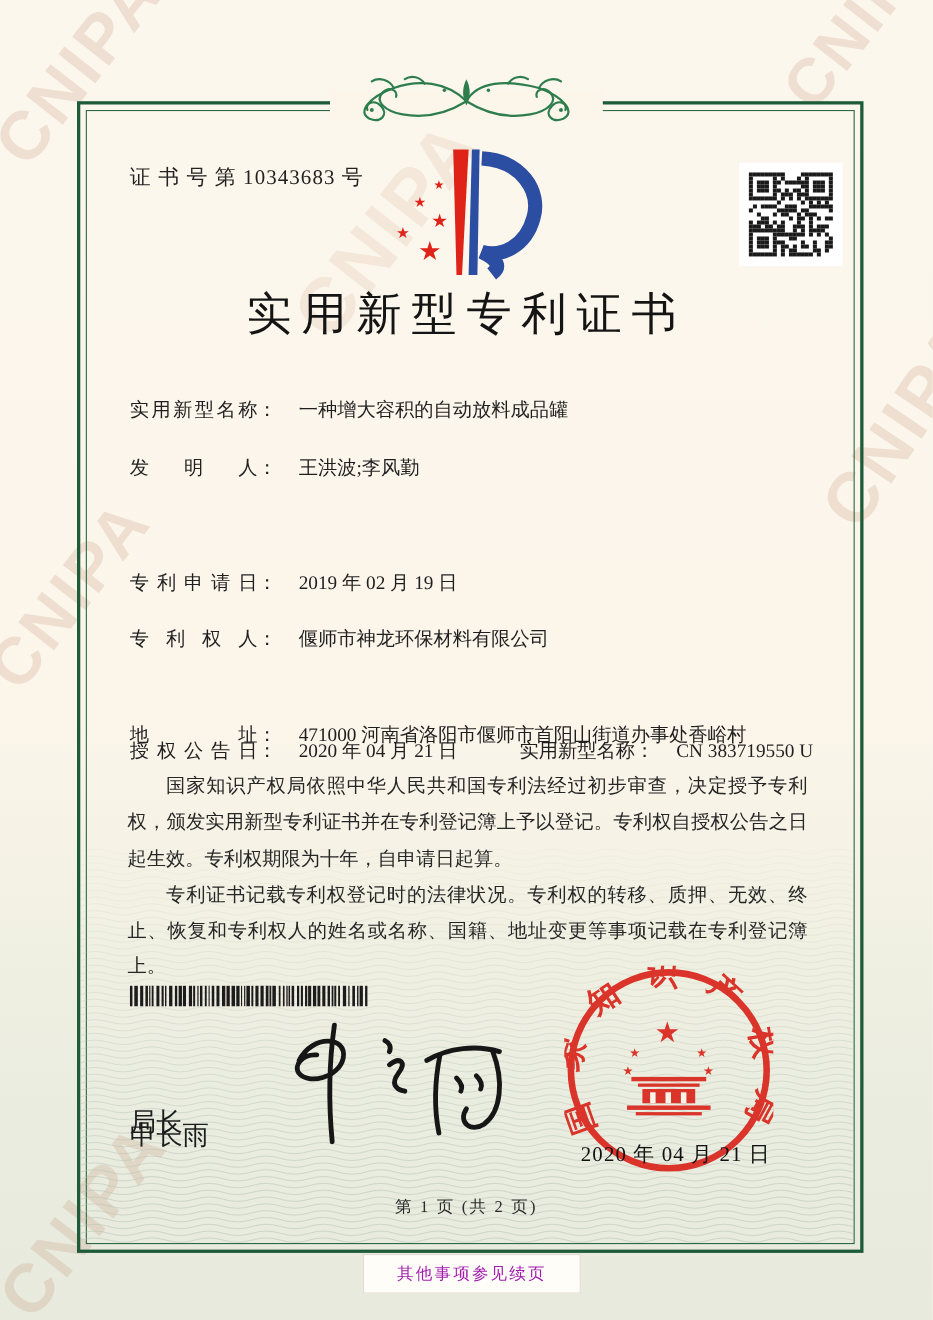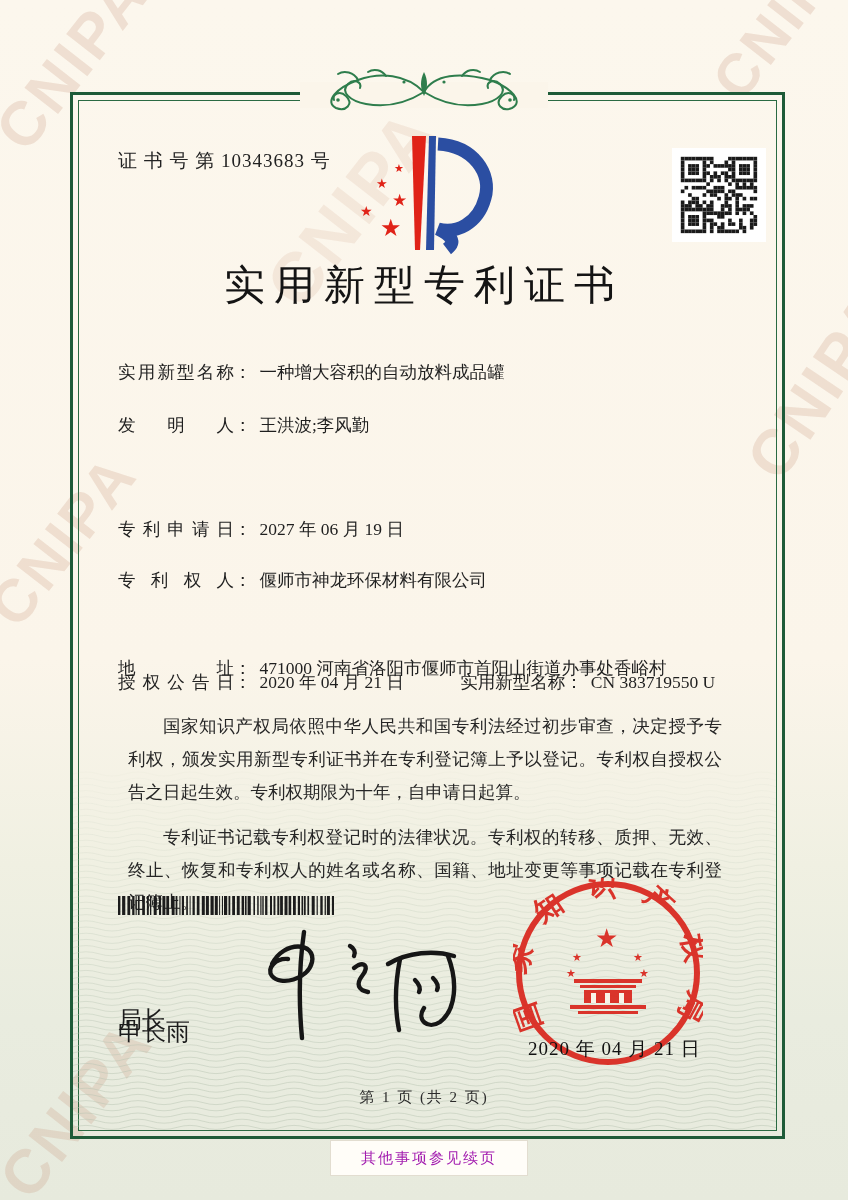--- a/index.html
+++ b/index.html
@@ -17,26 +17,26 @@
   
   .certno{position:absolute;left:118px;top:148px;font-size:19px;letter-spacing:1px;z-index:4;}
   .qr{position:absolute;left:672px;top:148px;width:94px;height:94px;background:#fff;
       display:flex;align-items:center;justify-content:center;z-index:4;}
   .logo{position:absolute;left:352px;top:130px;width:146px;height:126px;z-index:4;}
   .title{position:absolute;left:0;top:258px;width:848px;text-align:center;font-size:41px;
       font-weight:normal;letter-spacing:9px;color:#141414;z-index:4;}
   
   .frow{position:absolute;left:118px;font-size:17.5px;color:#1f1f1f;z-index:4;white-space:nowrap;}
   .flabel{display:inline-block;width:116px;text-align:justify;text-align-last:justify;vertical-align:bottom;}
-  .fvalue{margin-left:8px;}
+  .fvalue{margin-left:20px;}
   .grant2{margin-left:52px;}
   
   .body-text{position:absolute;left:116px;top:698px;width:618px;font-size:17.5px;
       line-height:1.88;color:#262626;z-index:4;text-align:justify;}
-  .body-text p{margin:12px;text-indent:2em;}
+  .body-text p{margin:0;text-indent:2em;}
   
   .barcode{position:absolute;left:118px;top:896px;z-index:4;}
   .signer-title{position:absolute;left:118px;top:1004px;font-size:24px;z-index:4;
       font-family:Liberation Serif, serif;color:#1c1c1c;}
   .signer-name{position:absolute;left:118px;top:1016px;font-size:24px;z-index:4;
       font-family:Liberation Mono, monospace;color:#1c1c1c;}
   .signature{position:absolute;left:242px;top:928px;z-index:4;}
   .seal{position:absolute;left:513px;top:878px;z-index:4;}
   .seal-date{position:absolute;left:528px;top:1036px;font-size:19px;color:#111;z-index:6;letter-spacing:1px;}
   .page-footer{position:absolute;left:0;top:1088px;width:848px;text-align:center;font-size:15px;
@@ -403,21 +403,21 @@
 
   <div class="title">实用新型专利证书</div>
 
   <div class="frow" style="top:360px;">
     <span class="flabel">实用新型名称</span><span>：</span><span class="fvalue">一种增大容积的自动放料成品罐</span>
   </div>
   <div class="frow" style="top:413px;">
     <span class="flabel">发明人</span><span>：</span><span class="fvalue">王洪波;李风勤</span>
   </div>
   <div class="frow" style="top:517px;">
-    <span class="flabel">专利申请日</span><span>：</span><span class="fvalue">2027 年 06 月 19 日</span>
+    <span class="flabel">专利申请日</span><span>：</span><span class="fvalue">2019 年 02 月 19 日</span>
   </div>
   <div class="frow" style="top:568px;font-family:Liberation Mono, monospace;">
     <span class="flabel">专利权人</span><span>：</span><span class="fvalue">偃师市神龙环保材料有限公司</span>
   </div>
   <div class="frow" style="top:656px;">
     <span class="flabel">地址</span><span>：</span><span class="fvalue">471000 河南省洛阳市偃师市首阳山街道办事处香峪村</span>
   </div>
   <div class="frow" style="top:670px;">
     <span class="flabel">授权公告日</span><span>：</span><span class="fvalue">2020 年 04 月 21 日</span>
     <span class="grant2"><span>实用新型名称</span><span>：</span><span class="fvalue">CN 383719550 U</span></span>

